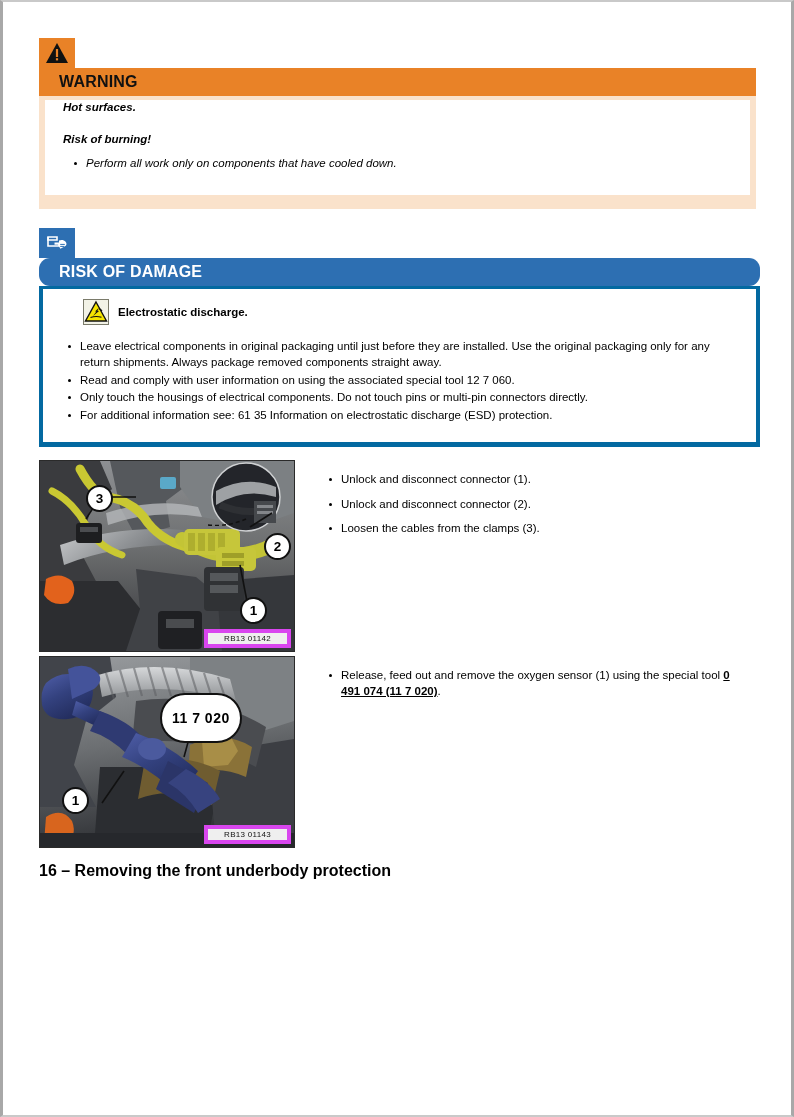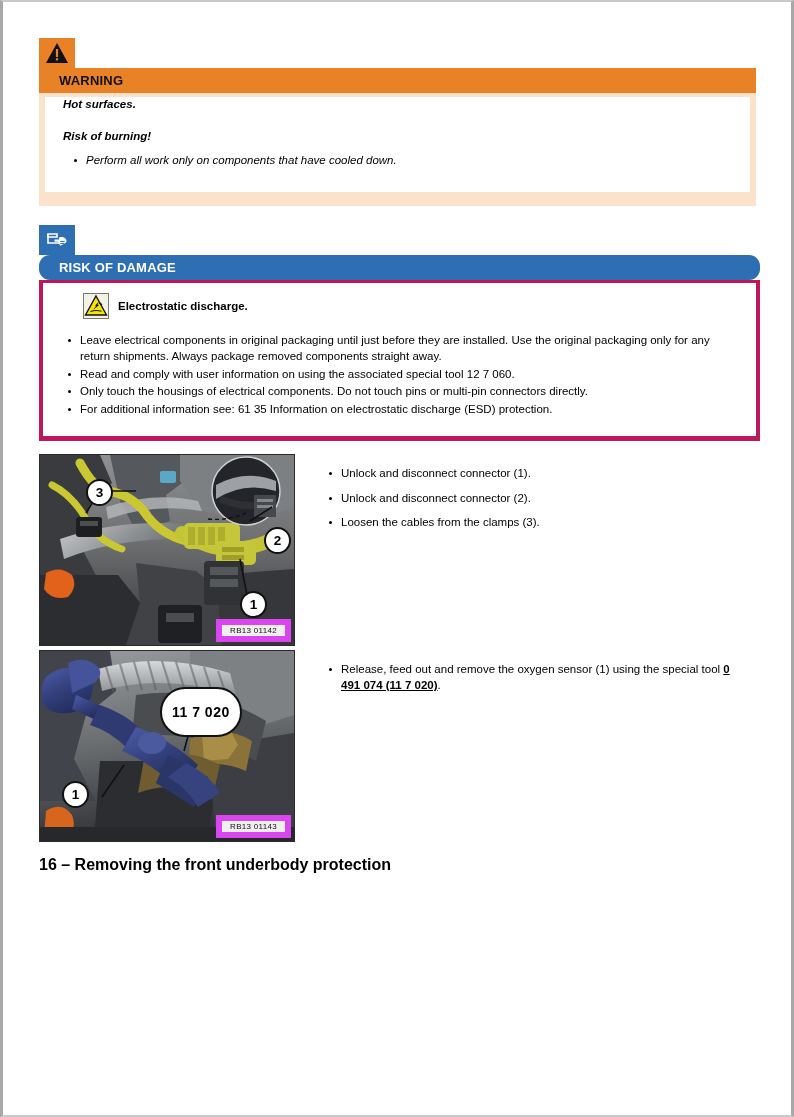--- a/index.html
+++ b/index.html
@@ -44,21 +44,21 @@
     display: flex;
     align-items: center;
     justify-content: center;
   }
   .tab-warning { background: #E98227; }
   .tab-info    { background: #2D6FB2; }
 
   .notice-head {
     color: #ffffff;
     font-weight: bold;
-    font-size: 13px;
+    font-size: 16px;
     letter-spacing: 0.2px;
     padding: 5px 0 5px 20px;
     box-sizing: border-box;
   }
   .head-warning { background: #E98227; color: #111111; }
   .head-info    { background: #2D6FB2; color: #ffffff; border-radius: 11px; }
 
   .notice-body {
     background: #ffffff;
     box-sizing: border-box;
@@ -76,21 +76,21 @@
   }
   .warning-body {
     padding: 0 14px 16px 18px;
     min-height: 86px;
     font-style: italic;
   }
 
   
   .info-wrap { width: 721px; }
   .info-outer {
-    background: #be185d;
+    background: #0369a1;
     padding: 3px 4px 5px 4px;
     box-sizing: border-box;
   }
   .info-body {
     padding: 10px 12px 10px 14px;
   }
 
   .strongline {
     font-weight: bold;
     margin: 0 0 4px 0;
@@ -160,25 +160,25 @@
     line-height: 1.38;
     color: #000;
   }
   .fig-text ul.bullets li { margin-bottom: 9px; }
 
   .caption {
     position: absolute;
     right: 3px;
     bottom: 3px;
     background: #efefef;
-    border: 6px solid #d946ef;
+    border: 4px solid #d946ef;
     font-size: 8px;
     font-family: "Liberation Sans", sans-serif;
     color: #111;
-    padding: 1px 8px;
+    padding: 1px 16px;
     letter-spacing: 0.3px;
     white-space: nowrap;
   }
 
   .callout {
     position: absolute;
     background: #ffffff;
     border: 2px solid #111;
     border-radius: 999px;
     color: #000;

